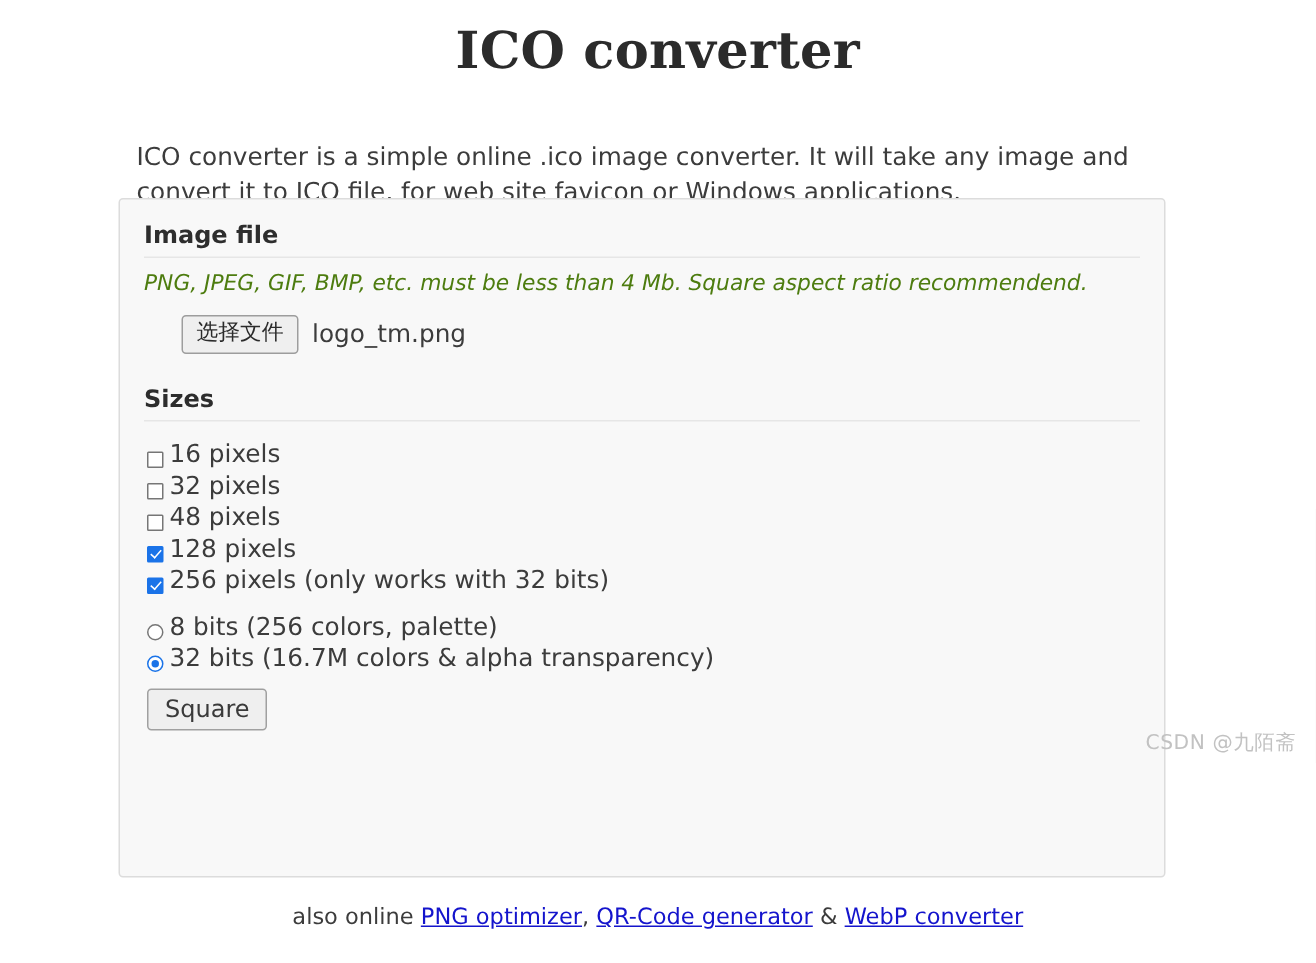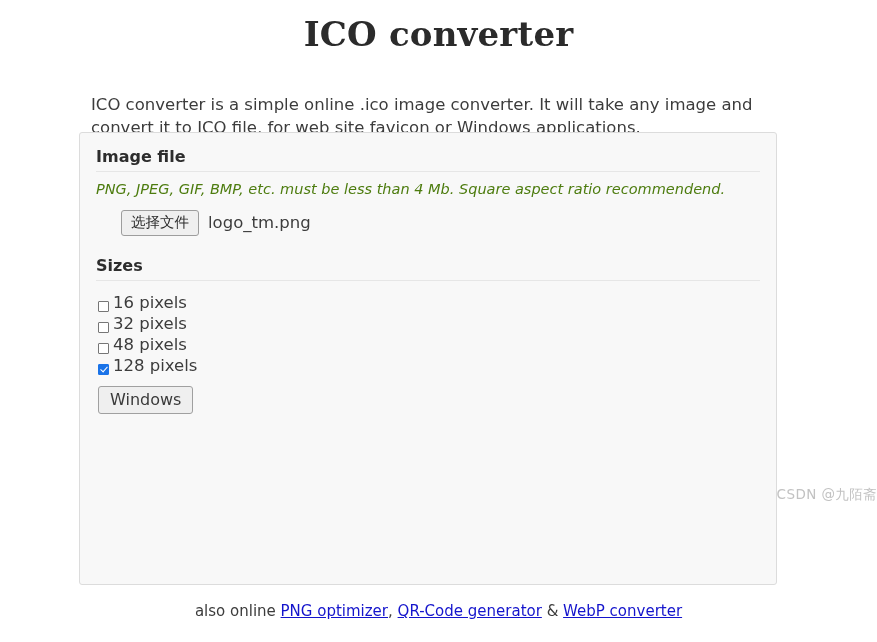--- a/index.html
+++ b/index.html
@@ -202,21 +202,21 @@
     font-size: 15px;
     color: #3c3c3c;
   }
   .footer a {
     color: #1414cc;
   }
 
   
   .watermark {
     position: absolute;
-    right: 0;
+    right: 13px;
     bottom: 10px;
     font-size: 13.5px;
     color: #c2c2c2;
     letter-spacing: 0.4px;
     user-select: none;
   }
 </style>
 </head>
 <body>
 
@@ -248,26 +248,40 @@
         <span class="option-label">32 pixels</span>
       </li>
       <li class="option-row">
         <span class="cb"></span>
         <span class="option-label">48 pixels</span>
       </li>
       <li class="option-row">
         <span class="cb checked"></span>
         <span class="option-label">128 pixels</span>
       </li>
+      <li class="option-row">
+        <span class="cb checked"></span>
+        <span class="option-label">256 pixels (only works with 32 bits)</span>
+      </li>
     </ul>
 
 
+    <ul class="option-list">
+      <li class="option-row">
+        <span class="rb"></span>
+        <span class="option-label">8 bits (256 colors, palette)</span>
+      </li>
+      <li class="option-row">
+        <span class="rb selected"></span>
+        <span class="option-label">32 bits (16.7M colors &amp; alpha transparency)</span>
+      </li>
+    </ul>
 
     <div class="convert-wrap">
-      <button type="button" class="convert-button">Windows</button>
+      <button type="button" class="convert-button">Square</button>
     </div>
 
   </div>
 
   <div class="footer">
     <span>also online </span><a href="#">PNG optimizer</a><span>, </span><a href="#">QR-Code generator</a><span> &amp; </span><a href="#">WebP converter</a>
   </div>
 
   <div class="watermark">CSDN @九陌斋</div>
 

